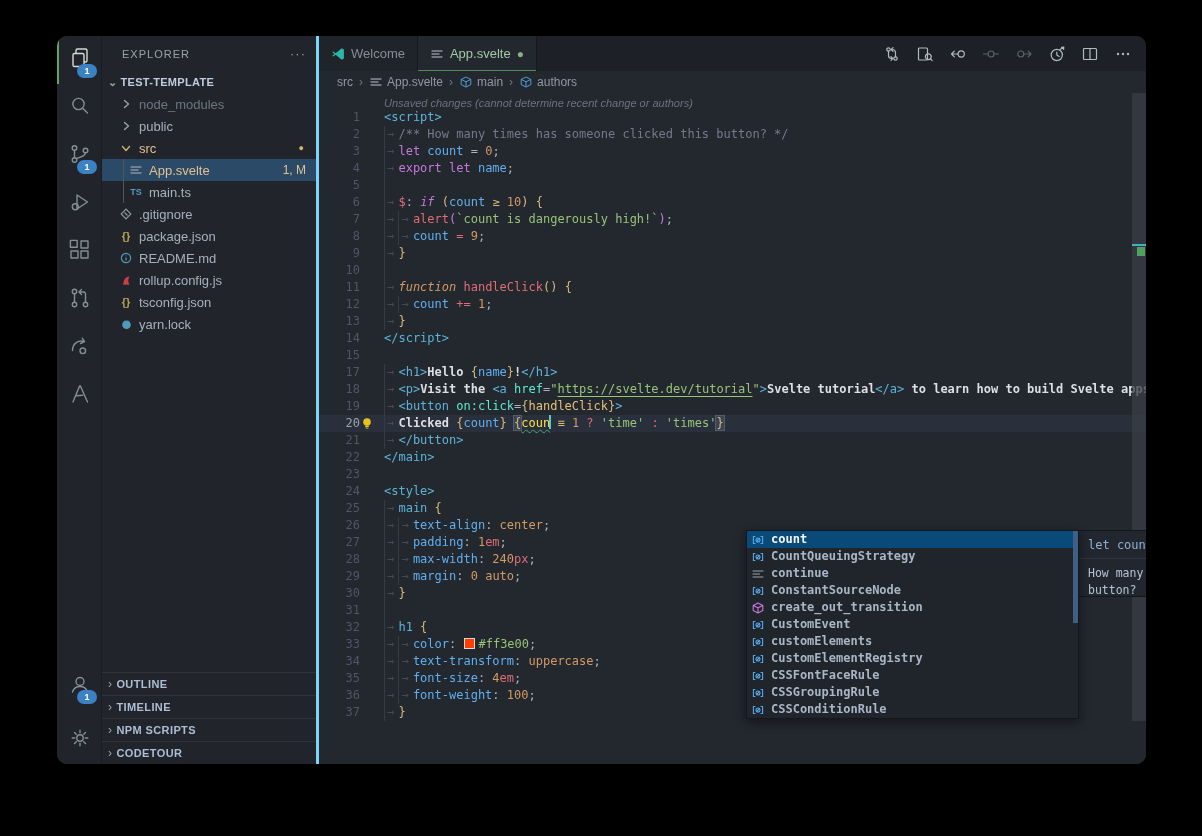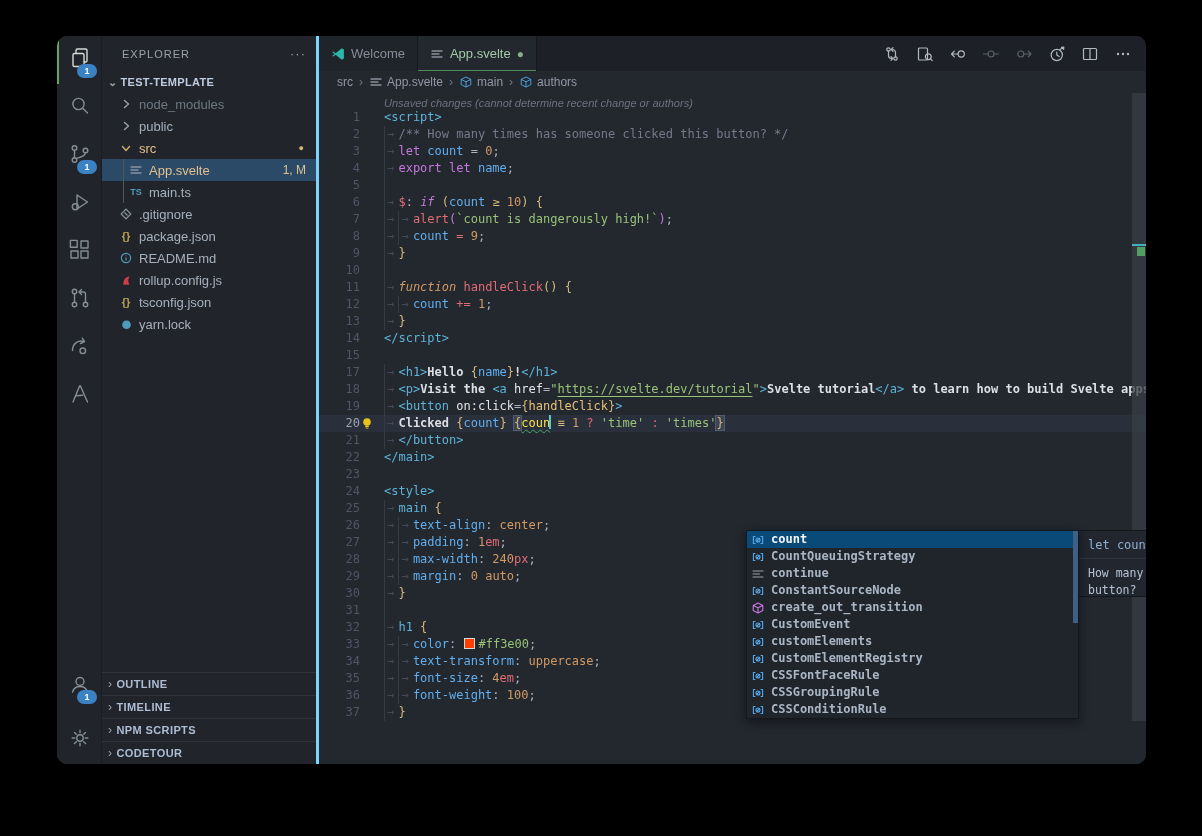--- a/index.html
+++ b/index.html
@@ -66,21 +66,21 @@
   .annotation{margin-left:65px;padding-top:2px;height:14px;color:#6c7380;font-size:11px;font-family:"Liberation Sans",sans-serif;font-style:italic;}
   .line{display:flex;height:17px;position:relative;white-space:pre;}
   .line.cur{background:#2a303b;}
   .ln{flex:0 0 56px;text-align:right;padding-right:15px;color:#4e5668;box-sizing:border-box;user-select:none;}
   .line.cur .ln{color:#99a3b2;}
   .lc{position:relative;padding-left:9px;}
   .tok-tag{color:#5db3d8}.tok-kw{color:#c678dd}.tok-kwi{color:#c678dd;font-style:italic}
   .tok-fnkw{color:#d19a66;font-style:italic}.tok-fn{color:#e06c75}.tok-fnref{color:#e5c07b}
   .tok-var{color:#61afef}.tok-num{color:#d19a66}.tok-str{color:#98c379}
   .tok-link{color:#98c379;text-decoration:underline;text-underline-offset:3px;}
-  .tok-cm{color:#737b8b}.tok-txt{color:#dcdfe4;font-weight:bold}.tok-attr{color:#e5e5e5}
+  .tok-cm{color:#737b8b}.tok-txt{color:#dcdfe4;font-weight:bold}.tok-attr{color:#5eead4}
   .tok-b1{color:#d7ba7d}.tok-b2{color:#c678dd}
   .tok-bm{color:#d7ba7d;background:#3c4352;box-shadow:0 0 0 1px #515c6e;}
   .tok-op{color:#e06c75}.tok-opg{color:#d7ba7d}.tok-pun{color:#abb2bf}
   .tok-prop{color:#61afef}.tok-val{color:#d19a66}.tok-hex{color:#98c379}
   .tok-ws{display:inline-block;width:2ch;box-sizing:border-box;border-left:1px solid #353b46;color:#434a56;padding-left:2px;height:17px;vertical-align:top;}
   .tok-varsq{color:#fde047;text-decoration:underline wavy #48a56a 1px;text-underline-offset:2px;}
   .tok-cursor{display:inline-block;width:2px;height:14px;background:#5cc7d0;vertical-align:-2px;margin:0 -1px;}
   .tok-swatch{display:inline-block;width:9px;height:9px;background:#ff3e00;border:1px solid #d8d8d8;margin:0 3px 0 1px;vertical-align:-1px;}
   .bulb{position:absolute;left:-14px;top:2px;width:12px;height:13px;}
   

